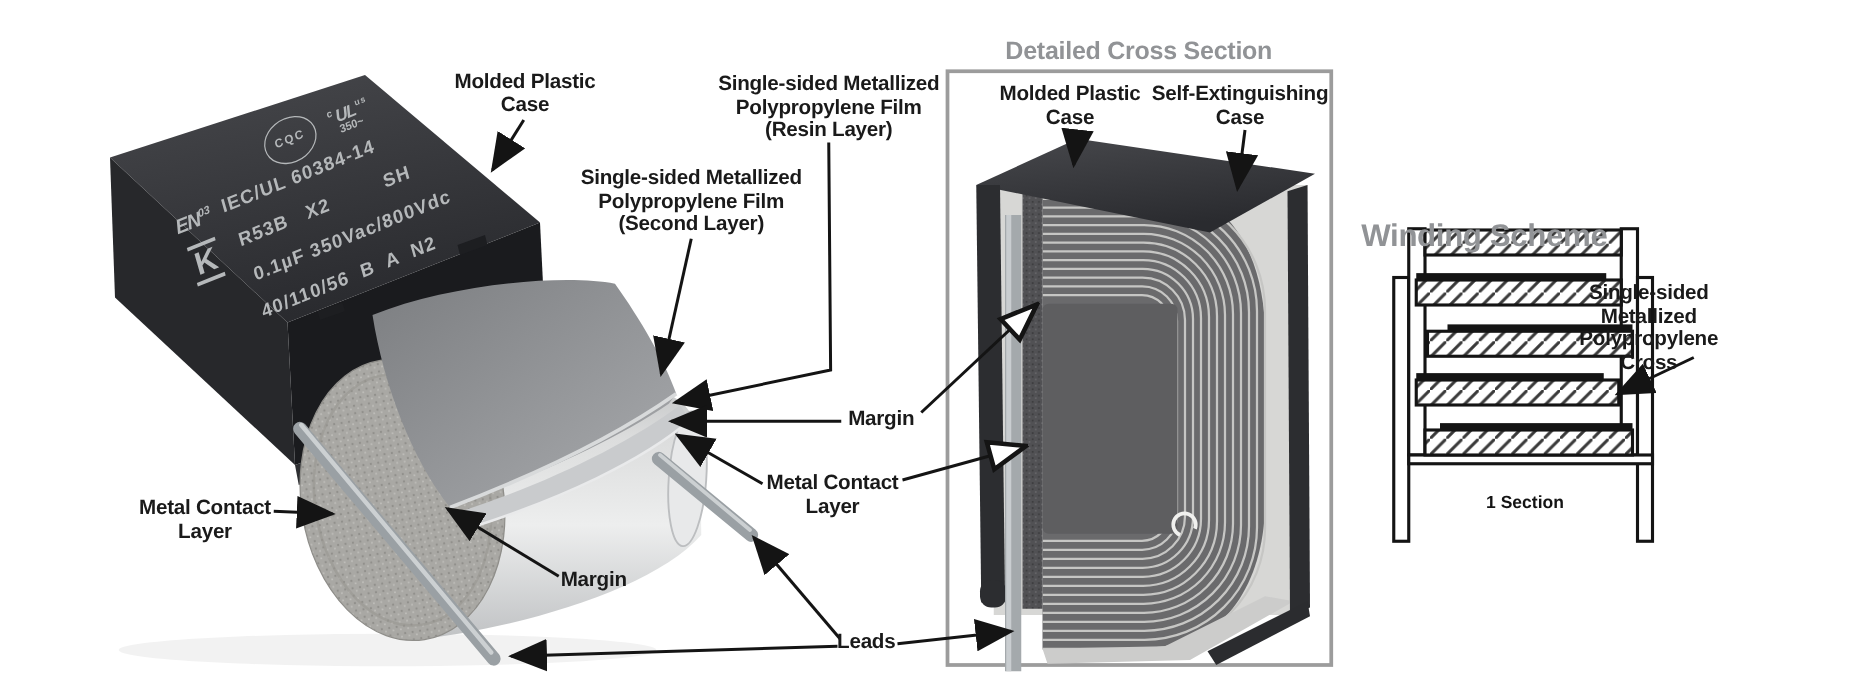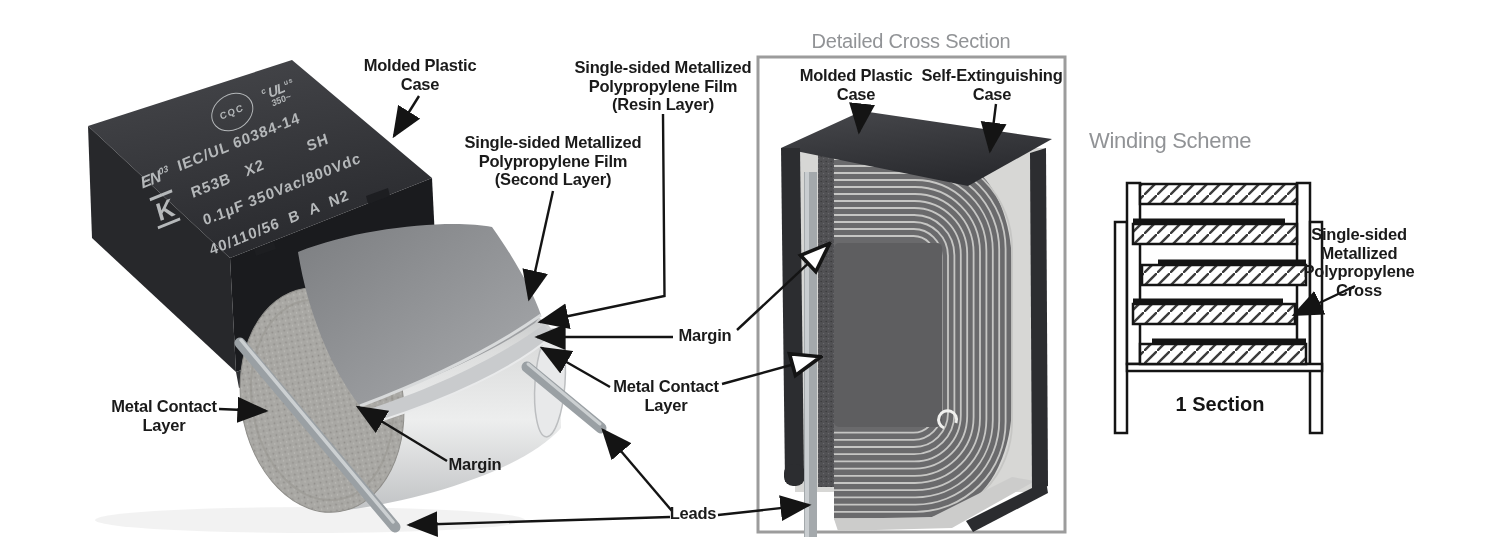--- a/index.html
+++ b/index.html
@@ -8,25 +8,25 @@
     font-family:"Liberation Sans",sans-serif;overflow:hidden;
   }
   svg.scene{position:absolute;left:0;top:0;}
   .lbl{
     position:absolute;font-weight:bold;font-size:16.5px;line-height:18.5px;
     color:#1a1a1a;text-align:center;letter-spacing:-0.2px;white-space:nowrap;
     transform:translateX(-50%);
   }
   .lbl span{display:block;}
   .hdr{
-    position:absolute;font-weight:normal;color:#919396;white-space:nowrap;
+    position:absolute;font-weight:bold;color:#919396;white-space:nowrap;
   }
   .hdr-cs{font-size:20px;transform:translateX(-50%);letter-spacing:-0.2px;}
-  .hdr-ws{font-size:22px;letter-spacing:-0.3px;}
-  .cap{position:absolute;font-weight:bold;font-size:20px;color:#141414;transform:translateX(-50%);white-space:nowrap;}
+  .hdr-ws{font-size:25px;letter-spacing:-0.3px;margin-top:47px;}
+  .cap{position:absolute;font-weight:bold;font-size:14px;color:#141414;transform:translateX(-50%);white-space:nowrap;}
   
   .markings{
     position:absolute;left:128px;top:138px;width:330px;
     transform:rotate(-22deg) skewX(-6deg);transform-origin:0 0;
     color:#b5b8ba;font-weight:bold;
   }
   .mk-row{white-space:pre;line-height:30px;height:30px;font-size:15px;letter-spacing:1px;}
   .mk-logos{display:flex;align-items:center;gap:12px;margin-left:86px;height:30px;}
   .mk-std{margin-left:0;display:flex;align-items:center;gap:10px;}
   .mk-enec{font-style:italic;font-size:16px;letter-spacing:-1px;}
@@ -227,21 +227,21 @@
 <div class="lbl" style="left:856px;top:66px;">
   <span>Molded Plastic</span>
   <span>Case</span>
 </div>
 <div class="lbl" style="left:992px;top:66px;">
   <span>Self-Extinguishing</span>
   <span>Case</span>
 </div>
 
 <div class="hdr hdr-ws" style="left:1089px;top:128px;">Winding Scheme</div>
-<div class="lbl" style="left:1359px;top:225px;">
+<div class="lbl" style="left:1319px;top:225px;">
   <span>Single-sided</span>
   <span>Metallized</span>
   <span>Polypropylene</span>
   <span>Cross</span>
 </div>
 <div class="cap" style="left:1220px;top:393px;">1 Section</div>
 
 <div class="markings">
   <div class="mk-row mk-logos">
     <span class="mk-cqc">CQC</span>

